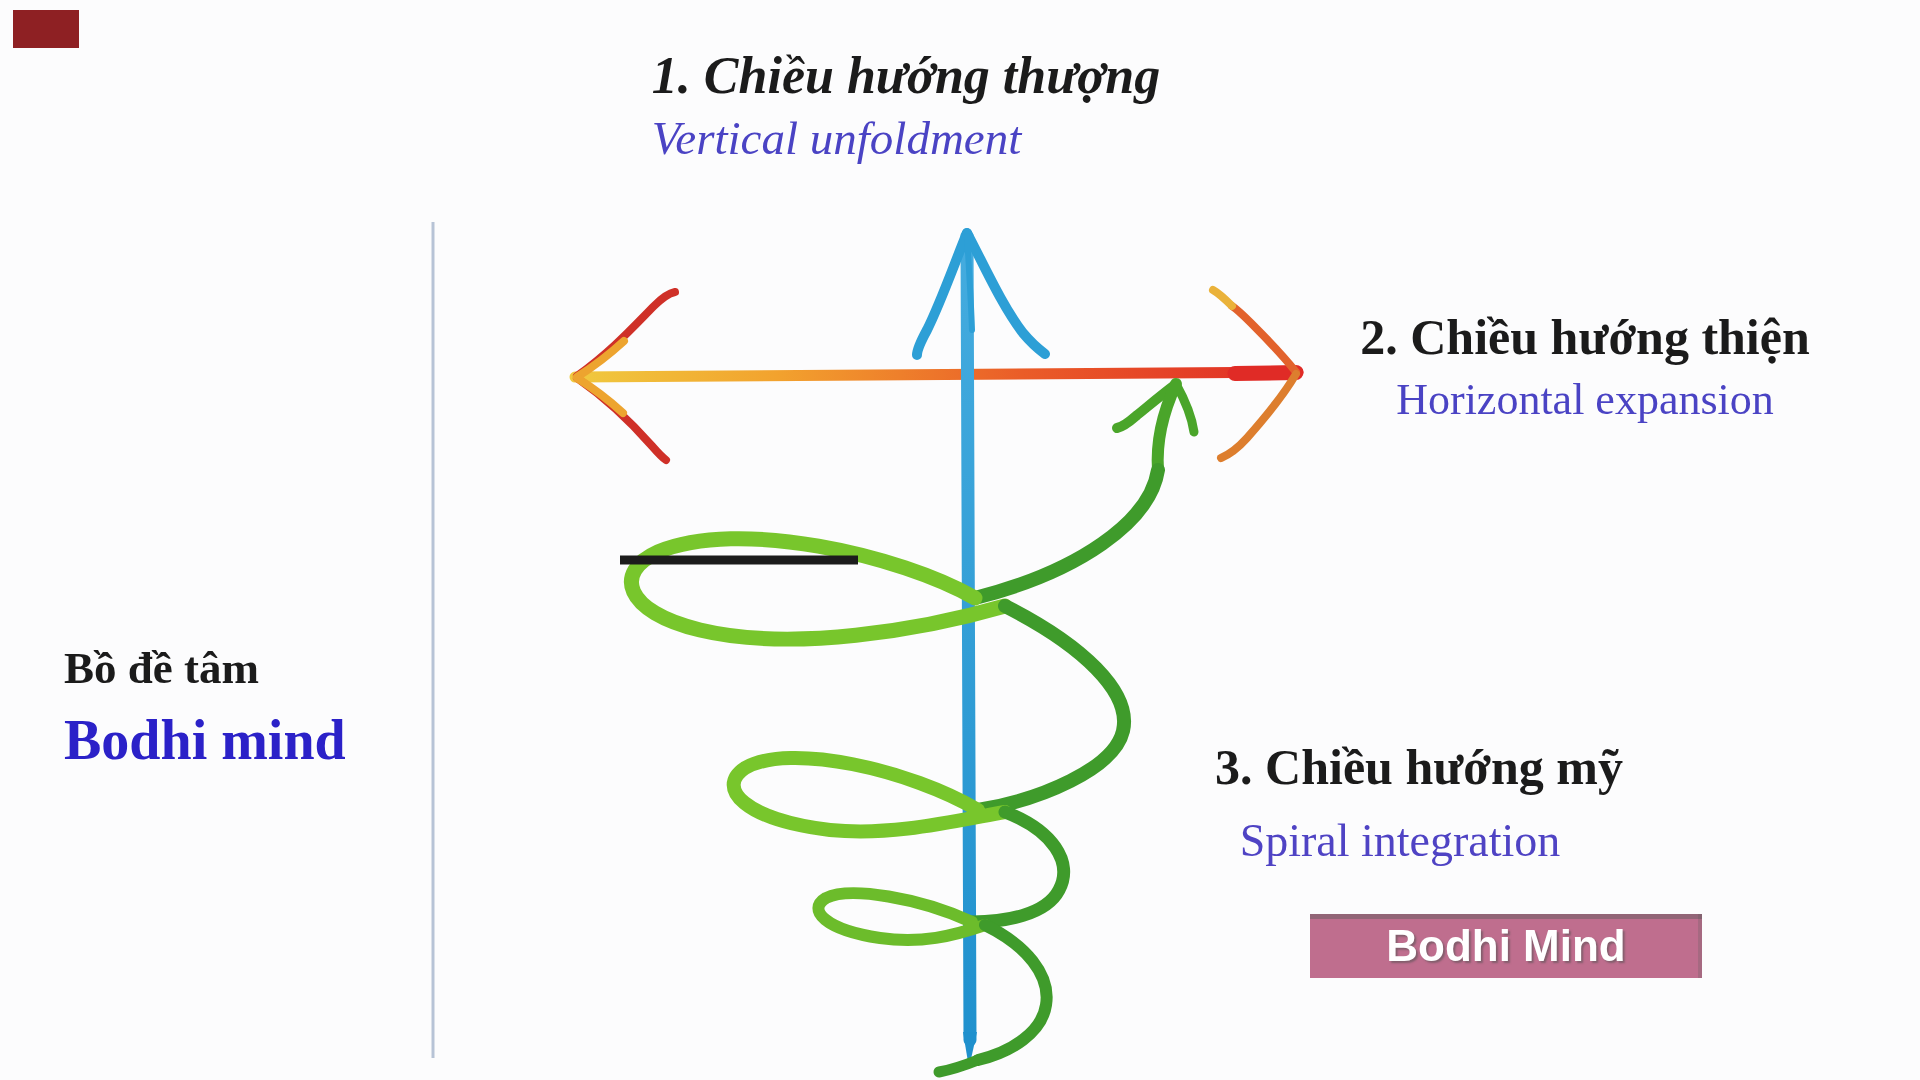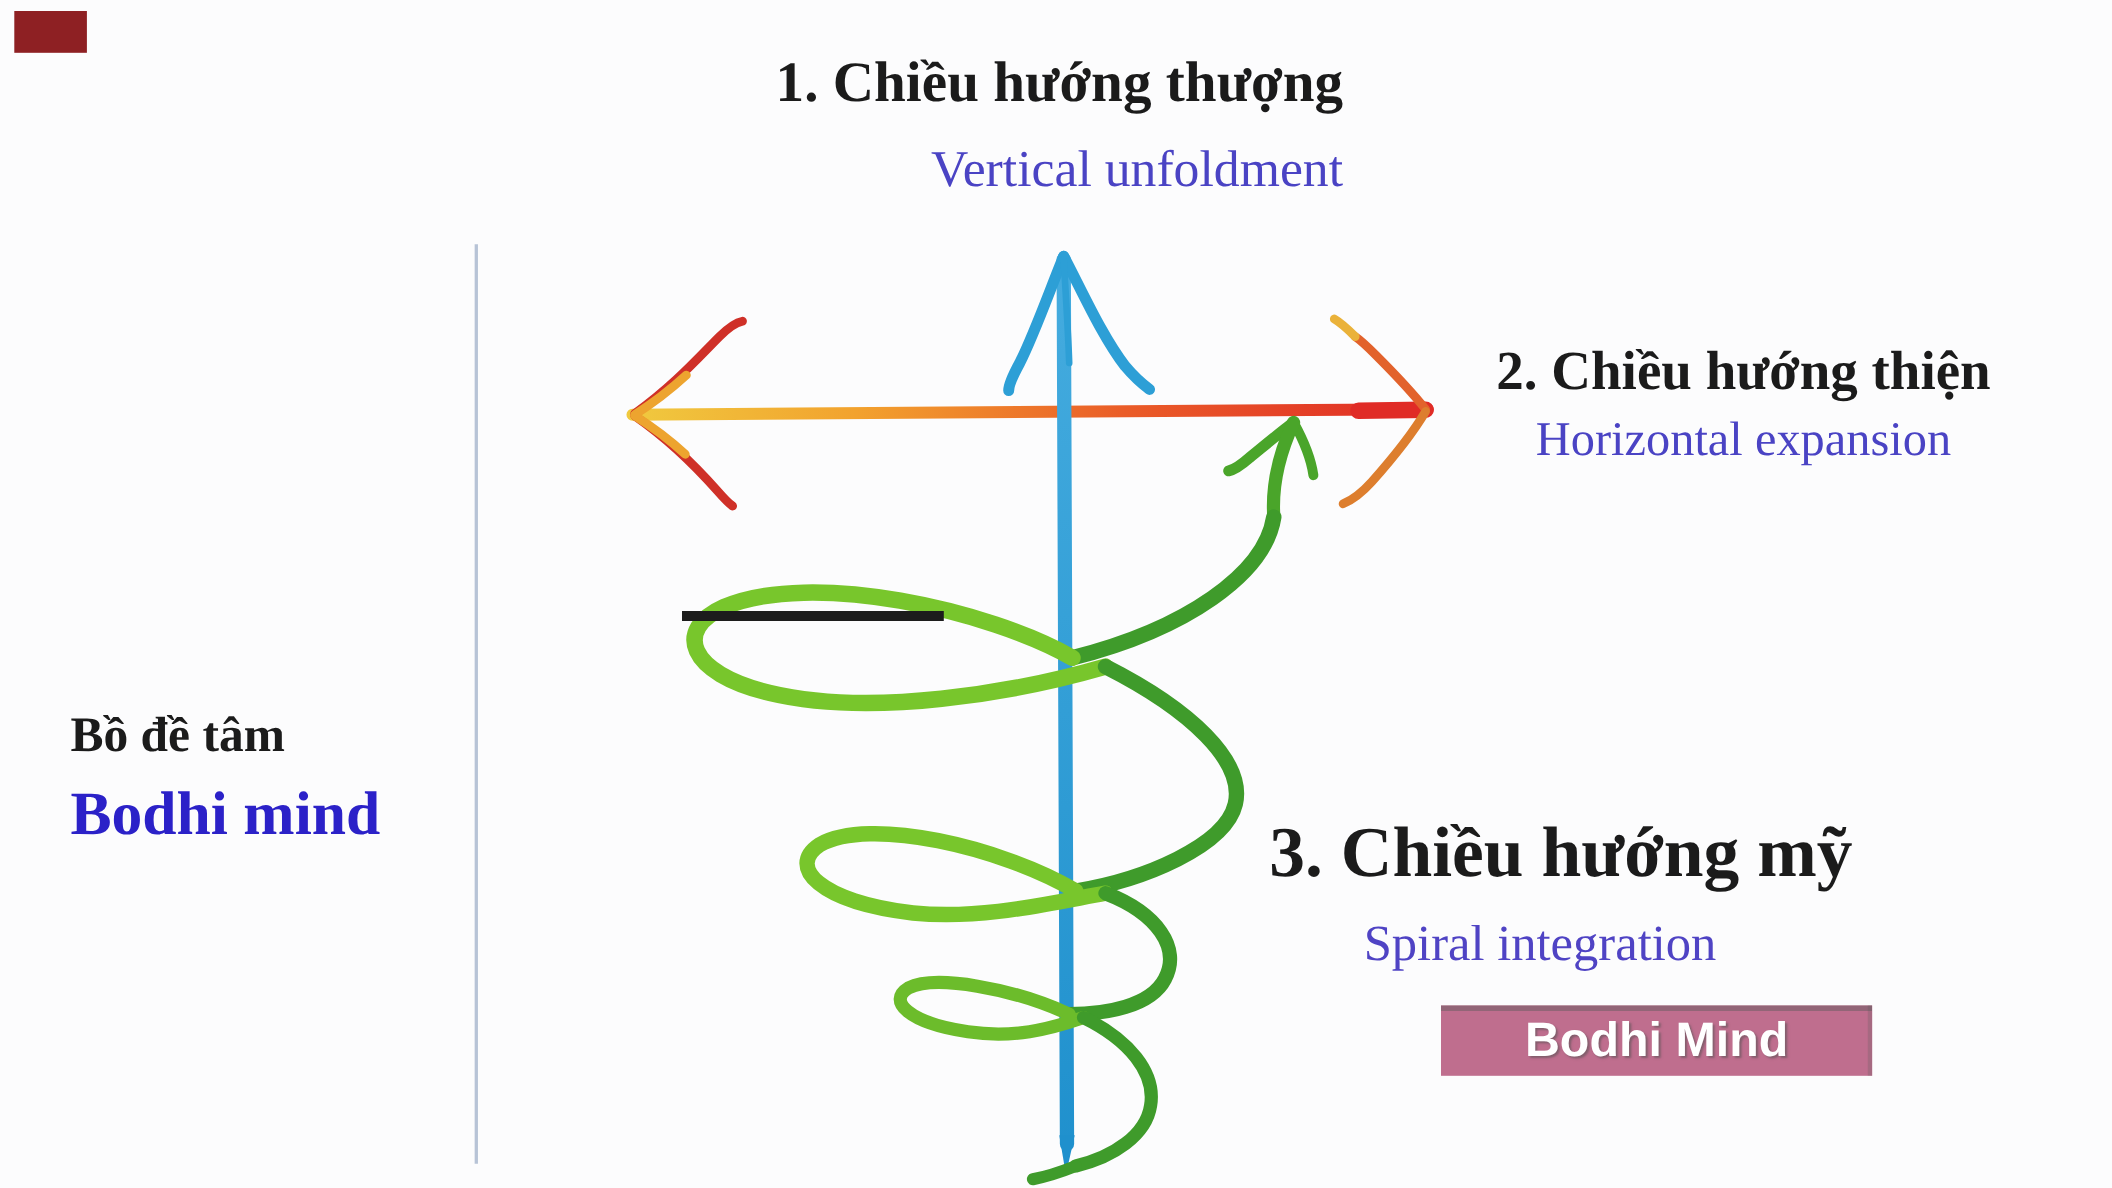--- a/index.html
+++ b/index.html
@@ -13,30 +13,30 @@
 
   .corner-marker{
     position:absolute;left:13px;top:10px;width:66px;height:38px;
     background:#8e2023;
   }
 
   .label{position:absolute;white-space:nowrap;}
   .label .t{color:#1b1b1b;font-weight:bold;}
   .label .s{font-weight:normal;}
 
-  .lbl-top{left:963px;top:46px;text-align:right;transform:translateX(-50%);}
+  .lbl-top{left:906px;top:46px;text-align:left;transform:translateX(-50%);font-style:italic;}
   .lbl-top .t{font-size:52px;}
-  .lbl-top .s{font-size:47px;color:#4a43c4;margin-top:22px;}
+  .lbl-top .s{font-size:47px;color:#4a43c4;margin-top:6px;}
 
   .lbl-right{left:1585px;top:308px;text-align:center;transform:translateX(-50%);}
   .lbl-right .t{font-size:50px;}
   .lbl-right .s{font-size:44px;color:#4a43c4;margin-top:8px;}
 
   .lbl-spiral{left:1400px;top:738px;text-align:center;transform:translateX(-50%);}
-  .lbl-spiral .t{font-size:65px;margin-left:38px;}
+  .lbl-spiral .t{font-size:50px;margin-left:38px;}
   .lbl-spiral .s{font-size:46px;color:#4f43c4;margin-top:18px;}
 
   .lbl-left{left:64px;top:642px;text-align:left;}
   .lbl-left .t{font-size:45px;}
   .lbl-left .s{font-size:56px;font-weight:bold;color:#2b21c8;margin-top:14px;}
 
   .watermark{
     position:absolute;left:1310px;top:914px;width:392px;height:64px;
     background:#bf6e8e;
     box-shadow:inset 0 5px 0 rgba(90,90,90,.45), inset -4px 0 0 rgba(90,90,90,.25);

